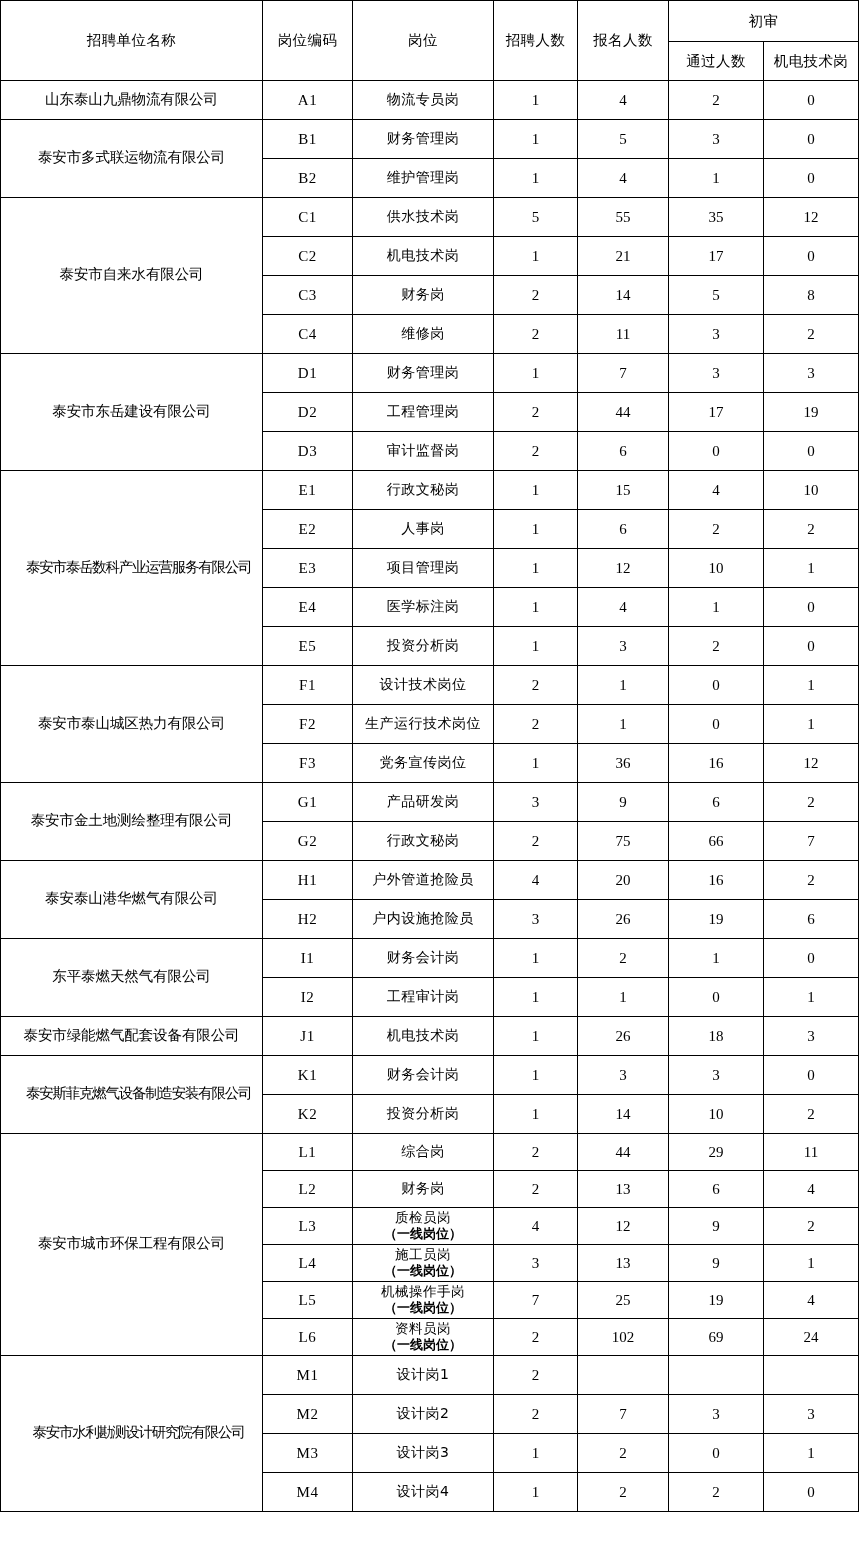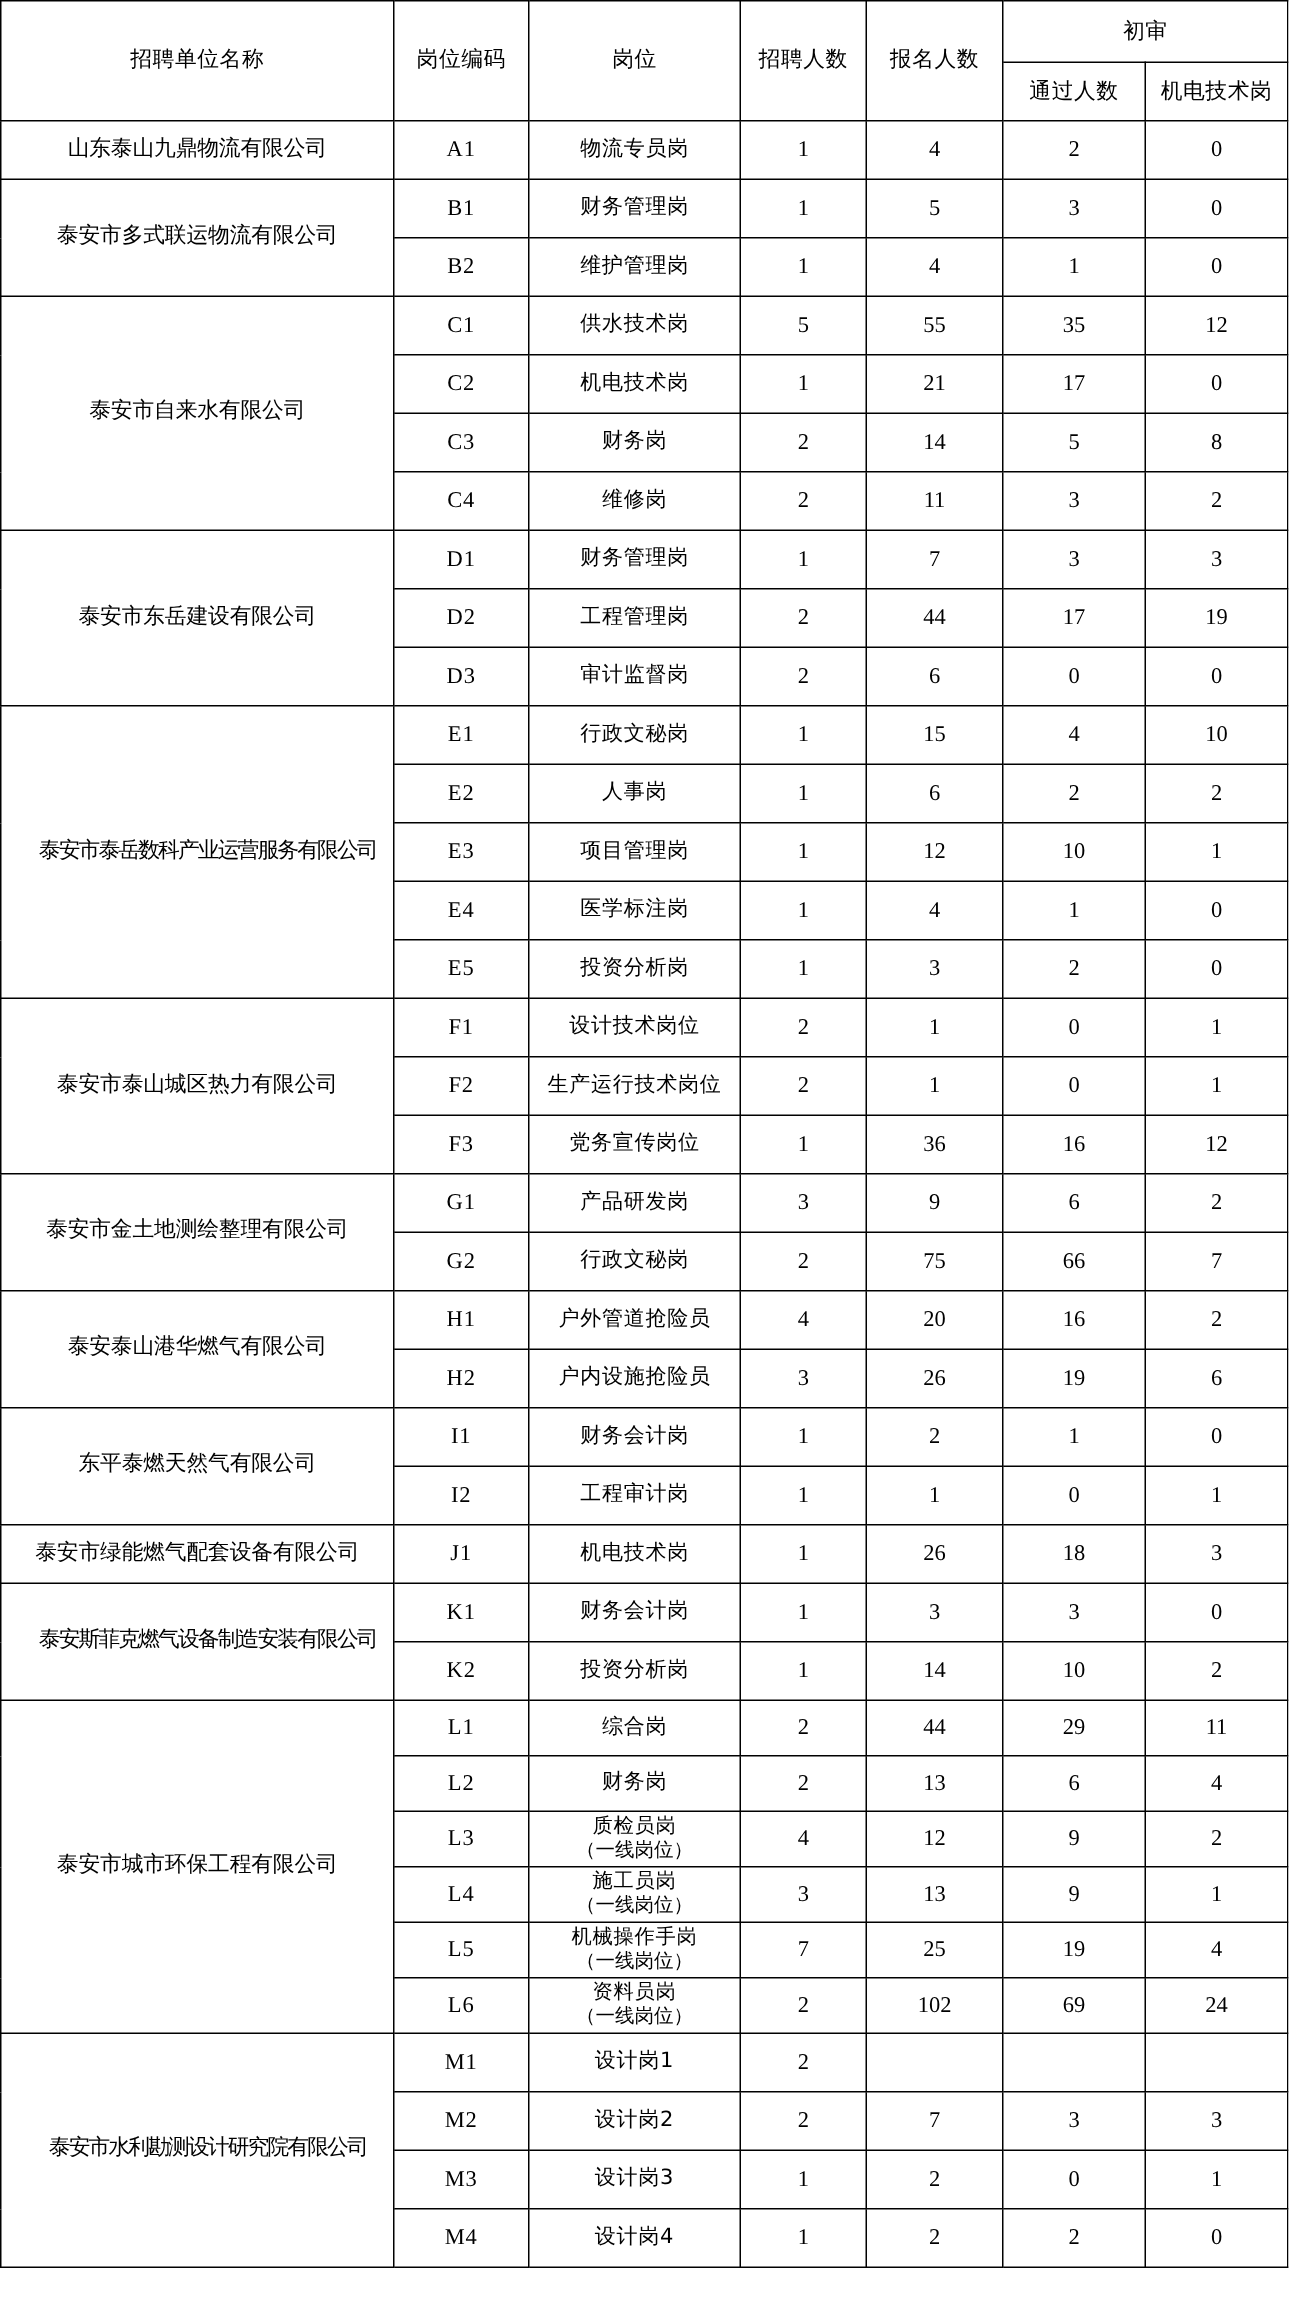--- a/index.html
+++ b/index.html
@@ -81,20 +81,21 @@
   td.post {
     font-family: "DejaVu Sans", "Liberation Sans", sans-serif;
     font-size: 14px;
     letter-spacing: 0.5px;
     border-radius: 19px;
   }
   td.post .sub {
     display: block;
     font-size: 13px;
     letter-spacing: 0px;
+    font-weight: bold;
   }
   td.post.two-line {
     line-height: 1.28;
     font-size: 13.5px;
   }
   td.num {
     font-family: "Liberation Serif", "DejaVu Serif", serif;
     font-size: 15px;
   }
   tr.compact td { height: 36px; }

